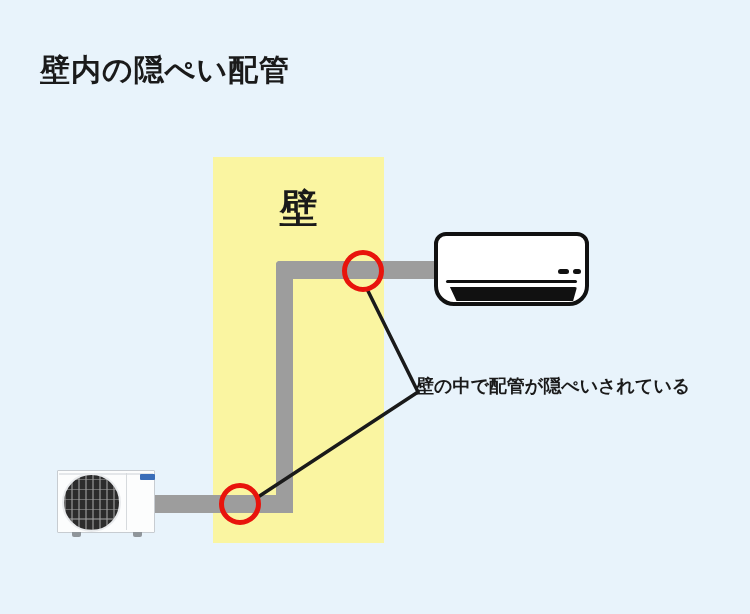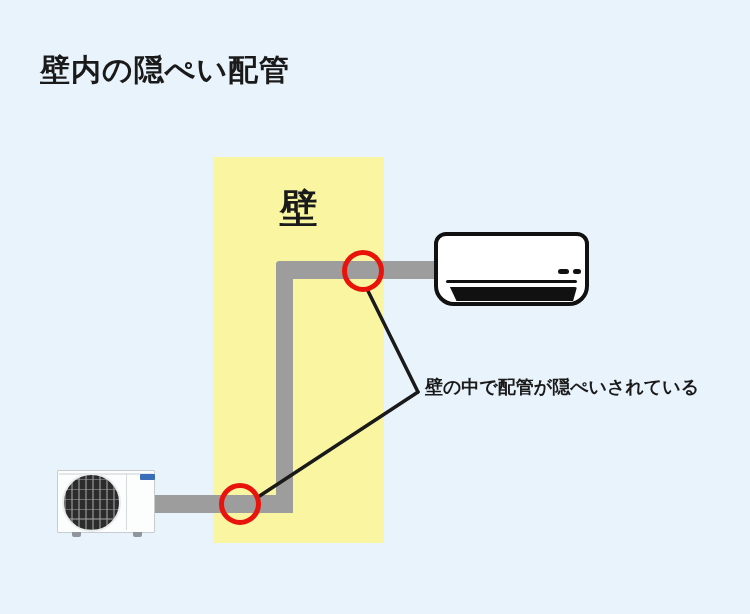--- a/index.html
+++ b/index.html
@@ -92,21 +92,21 @@
   .outdoor-logo{
     position:absolute;left:82px;top:3px;width:15px;height:6px;
     background:#3a6db8;border-radius:1px;
   }
   .foot{position:absolute;bottom:-5px;height:5px;background:#8f959a;border-radius:0 0 2px 2px;}
   .foot-l{left:14px;width:9px;}
   .foot-r{left:75px;width:9px;}
 
   .note{
     position:absolute;left:416px;top:372px;width:292px;
-    text-align:center;color:var(--text);
+    text-align:left;color:var(--text);font-family:Liberation Mono, monospace;
   }
   .note-line{
     font-size:18px;font-weight:700;line-height:30px;white-space:nowrap;
   }
 </style>
 </head>
 <body>
 
 <div class="canvas">
 

